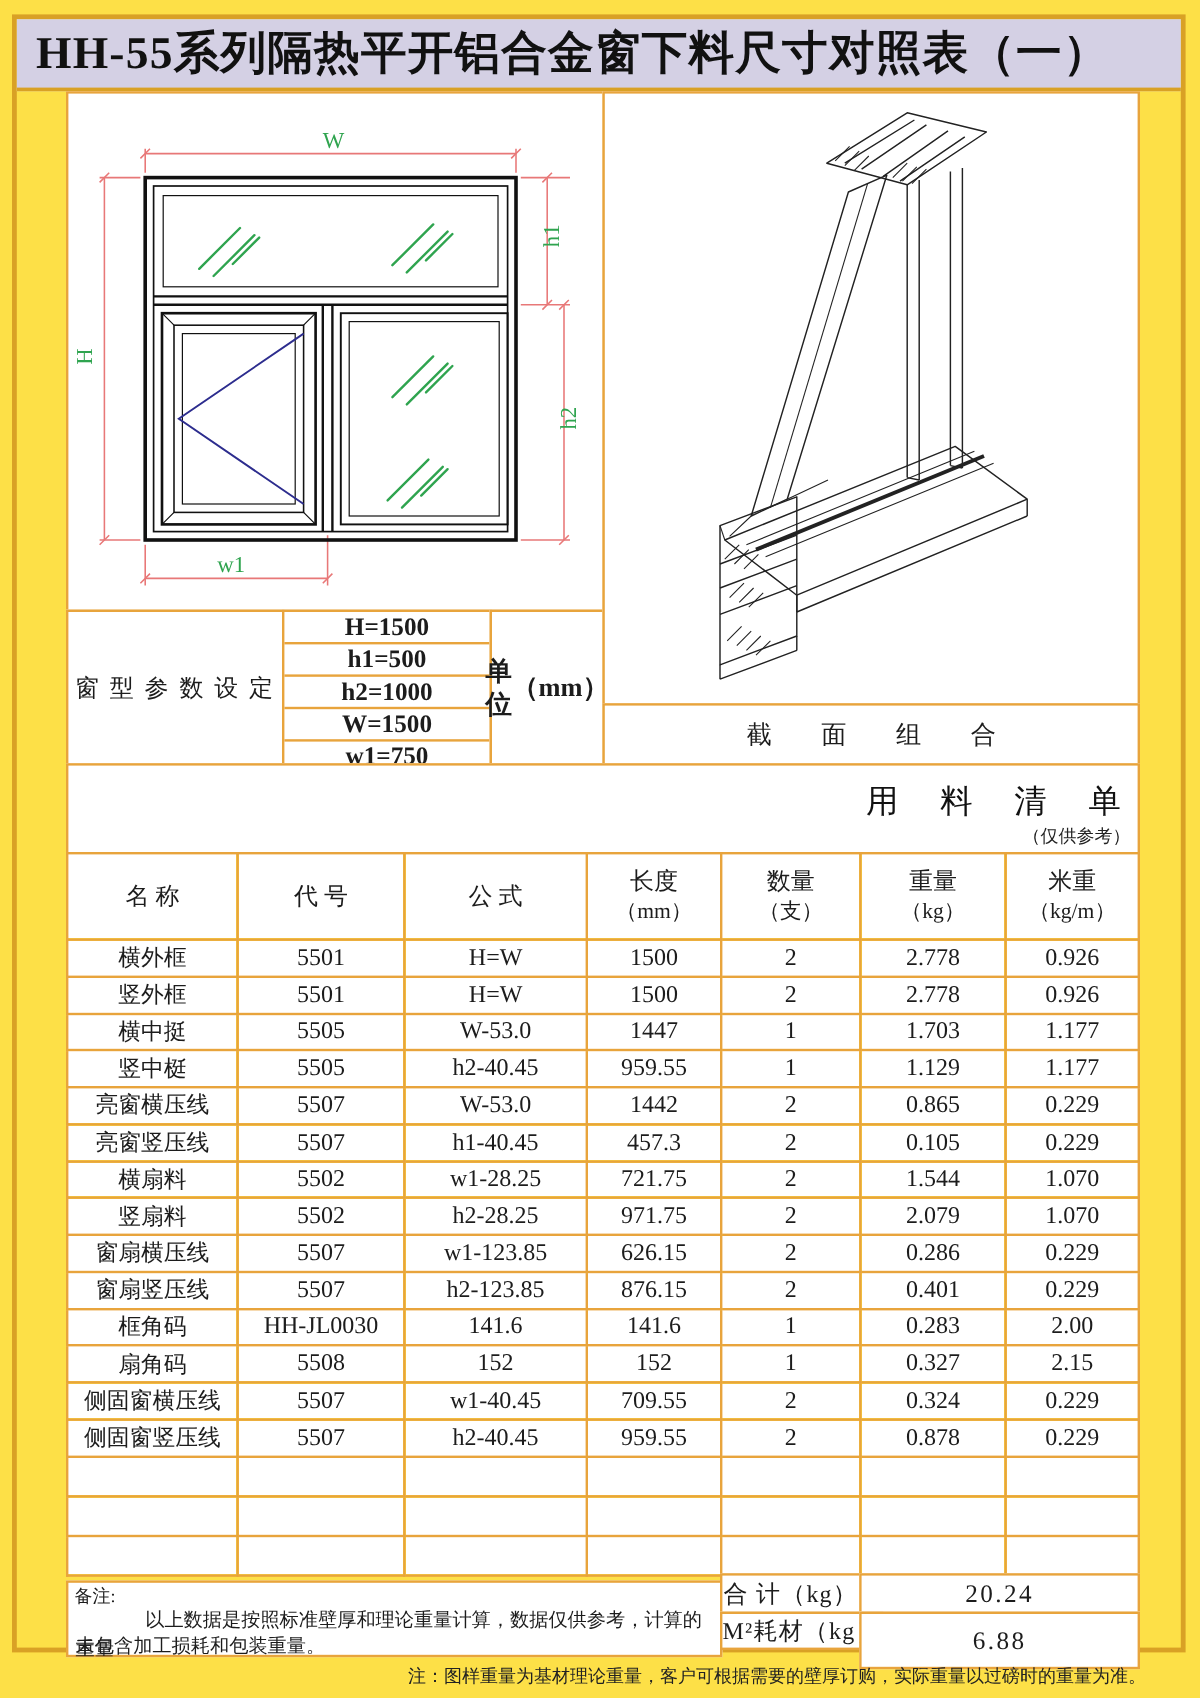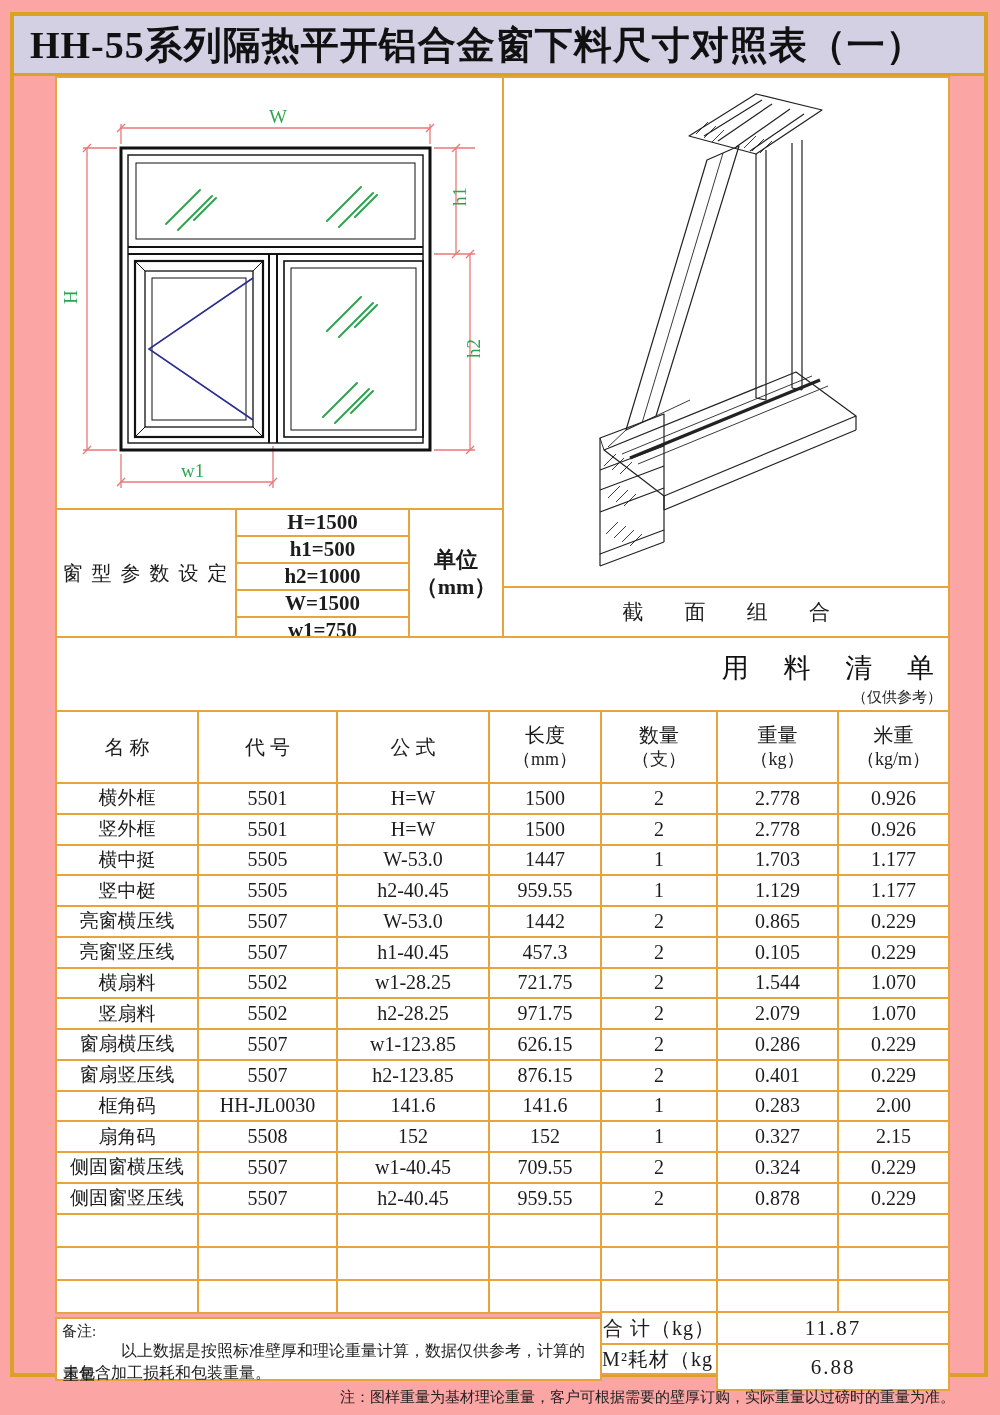--- a/index.html
+++ b/index.html
@@ -6,37 +6,37 @@
     --gold:#D9A125;
     --grid:#E8A43C;
     --titlebg:#D4D0E4;
     --ink:#1c1c1c;
     --red:#E87878;
     --green:#2FA44F;
     --blue:#2D2D8E;
   }
   html,body{margin:0;padding:0;background:#ffffff;}
   .page{
-    position:relative;width:1000px;height:1415px;background:#fca5a5;
+    position:relative;width:1000px;height:1415px;background:#fde047;
     font-family:"Liberation Serif","DejaVu Serif",serif;color:var(--ink);
     overflow:hidden;
   }
   .cell{position:absolute;box-sizing:border-box;border:2px solid var(--grid);background:#fff;}
   .outer-border{position:absolute;left:10px;top:12px;width:978px;height:1365px;border:4px solid var(--gold);box-sizing:border-box;background:transparent;}
   .title-band{
     position:absolute;left:14px;top:16px;width:970px;height:60px;background:var(--titlebg);
     border-bottom:3px solid var(--gold);box-sizing:border-box;
     font-size:38px;font-weight:bold;line-height:58px;padding-left:16px;letter-spacing:1px;color:#111;
     white-space:nowrap;
   }
   .param-label{font-size:20px;letter-spacing:2px;display:flex;align-items:center;justify-content:center;}
   .param-values{display:flex;flex-direction:column;}
   .param-row{flex:1;display:flex;align-items:center;justify-content:center;font-size:21px;font-weight:700;}
   .param-row:not(:last-child){border-bottom:2px solid var(--grid);}
-  .unit-cell{display:flex;flex-direction:column;align-items:center;justify-content:center;font-size:22px;font-weight:700;line-height:1.25;}
+  .unit-cell{display:flex;flex-direction:row;align-items:center;justify-content:center;font-size:22px;font-weight:700;line-height:1.25;}
   .sec-label{display:flex;align-items:center;justify-content:center;font-size:21px;letter-spacing:18px;text-indent:18px;}
   .list-title-box{overflow:visible;}
   .list-title{position:absolute;left:0;right:0;top:12px;text-align:right;font-size:27px;letter-spacing:14px;text-indent:14px;color:#111;}
   .ref-note{position:absolute;right:6px;bottom:3px;font-size:15px;color:#222;}
   table.mat{position:absolute;left:55px;top:710px;width:895px;border-collapse:collapse;table-layout:fixed;}
   table.mat th,table.mat td{border:2px solid var(--grid);padding:0;text-align:center;vertical-align:middle;background:#fff;overflow:hidden;}
   table.mat th{font-weight:normal;font-size:20px;line-height:1.3;}
   table.mat th .l2{font-size:18px;display:block;}
   table.mat td{font-size:20px;}
   table.mat td.name{font-size:19px;}
@@ -340,19 +340,19 @@
         </tr>
       </tbody>
   </table>
 
   <div class="cell remarks" style="left:55px;top:1317px;width:547px;height:64px;">
     <div class="rlabel">备注:</div>
     <div class="rline1">以上数据是按照标准壁厚和理论重量计算，数据仅供参考，计算的重量</div>
     <div class="rline2">未包含加工损耗和包装重量。</div>
   </div>
   <div class="cell sum-label" style="left:600px;top:1311px;width:118px;height:34px;">合 计（kg）</div>
-  <div class="cell sum-value" style="left:716px;top:1311px;width:234px;height:34px;">11.87</div>
+  <div class="cell sum-value" style="left:716px;top:1311px;width:234px;height:34px;">20.24</div>
   <div class="cell sum-label" style="left:600px;top:1343px;width:136px;height:32px;">M²耗材（kg）</div>
   <div class="cell sum-value" style="left:716px;top:1343px;width:234px;height:48px;">6.88</div>
 
   <div class="footer-note">注：图样重量为基材理论重量，客户可根据需要的壁厚订购，实际重量以过磅时的重量为准。</div>
 
 </div>
 
 </body></html>

